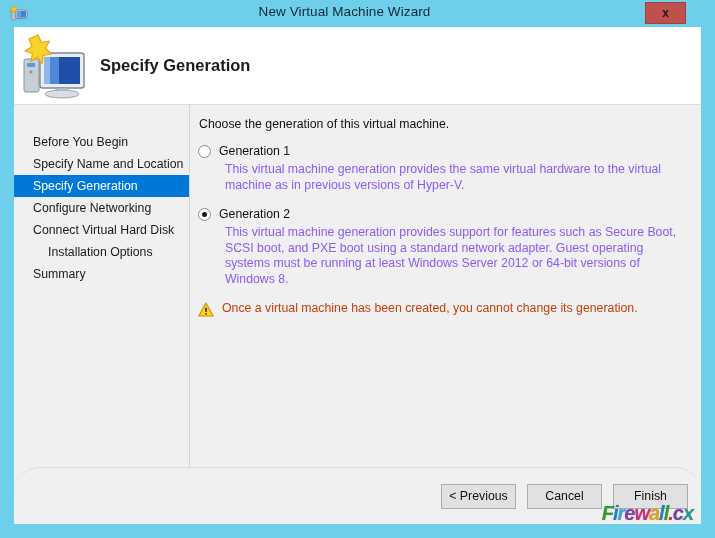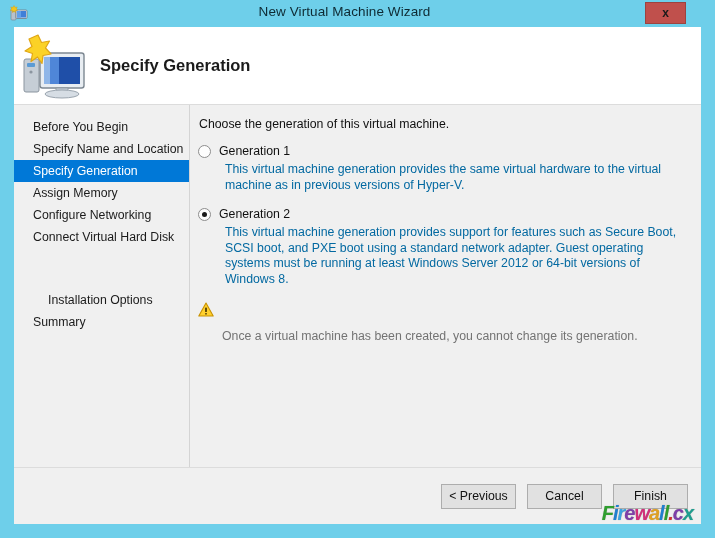--- a/index.html
+++ b/index.html
@@ -100,33 +100,33 @@
     display: flex;
     background: #F0F0F0;
     overflow: hidden;
   }
 
   
   .sidebar {
     width: 176px;
     background: #F0F0F0;
     border-right: 1px solid #D4D4D4;
-    padding-top: 11px;
+    padding-top: 26px;
     flex-shrink: 0;
   }
   .nav-item {
     height: 22px;
     line-height: 22px;
     padding-left: 19px;
     font-size: 12.3px;
     color: #1b1b1b;
     white-space: nowrap;
     cursor: default;
   }
-  .nav-item.indented { padding-left: 34px; margin-top: 41px; }
+  .nav-item.indented { padding-left: 34px; }
   .nav-item.selected {
     background: #0078D7;
     color: #FFFFFF;
   }
 
   
   .content {
     flex: 1;
     padding: 12px 18px 0 8px;
     overflow: hidden;
@@ -163,56 +163,56 @@
     border-radius: 50%;
     background: #1a1a1a;
   }
   .option-label {
     font-size: 12.3px;
     color: #111;
     cursor: default;
   }
   .option-desc {
     font-size: 12.3px;
-    color: #0369a1;
+    color: #8b5cf6;
     line-height: 15.5px;
     margin: 2px 0 14px 27px;
     max-width: 470px;
   }
 
   .warning-row {
     display: flex;
     align-items: flex-start;
     margin-top: 2px;
   }
   .warn-icon {
     width: 16px;
     height: 15px;
     margin-right: 8px;
     margin-top: 1px;
     flex-shrink: 0;
   }
   .warning-text {
     font-size: 12.3px;
-    color: #737373;
-    margin-top: 28px;
+    color: #c2410c;
   }
 
   
   .footer {
     height: 57px;
     background: #F0F0F0;
     border-top: 1px solid #DCDCDC;
     display: flex;
     align-items: center;
     justify-content: flex-end;
     padding-right: 13px;
     gap: 11px;
     flex-shrink: 0;
     position: relative;
+    border-radius: 26px;
   }
   .btn {
     width: 75px;
     height: 25px;
     background: #E1E1E1;
     border: 1px solid #ADADAD;
     font-size: 12.3px;
     font-family: "Liberation Sans", sans-serif;
     color: #111;
     display: flex;
@@ -282,21 +282,20 @@
       </span>
       <div class="banner-title">Specify Generation</div>
     </div>
 
     <div class="middle">
 
       <div class="sidebar">
         <div class="nav-item">Before You Begin</div>
         <div class="nav-item">Specify Name and Location</div>
         <div class="nav-item selected">Specify Generation</div>
-        <div class="nav-item">Assign Memory</div>
         <div class="nav-item">Configure Networking</div>
         <div class="nav-item">Connect Virtual Hard Disk</div>
         <div class="nav-item indented">Installation Options</div>
         <div class="nav-item">Summary</div>
       </div>
 
       <div class="content">
 
         <div class="content-intro">Choose the generation of this virtual machine.</div>
 

